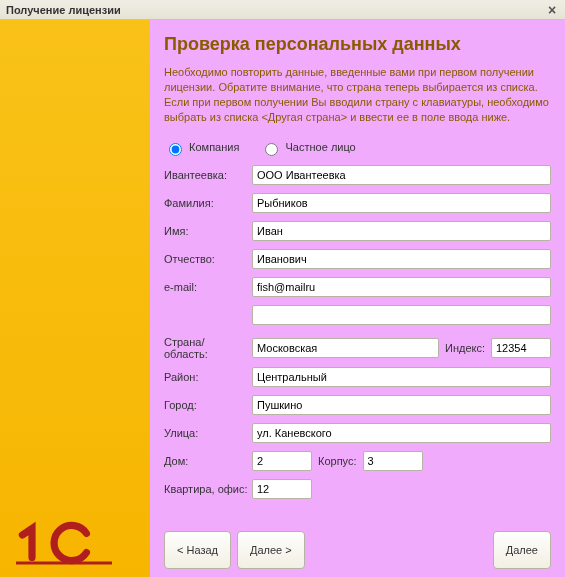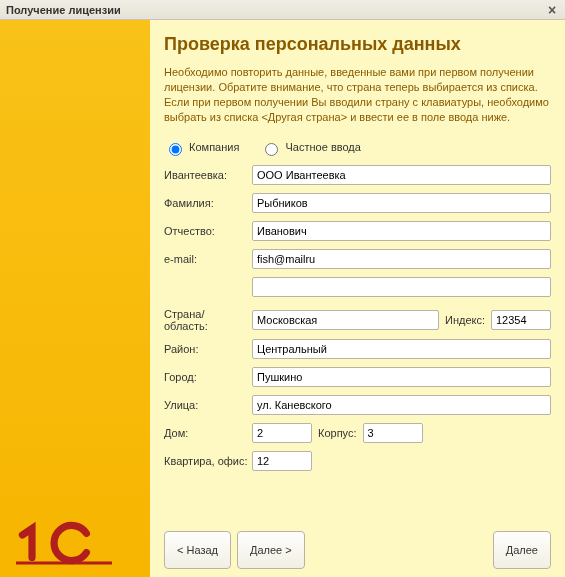--- a/index.html
+++ b/index.html
@@ -31,21 +31,21 @@
     font-size: 14px;
     font-weight: bold;
     color:#555;
     cursor:pointer;
     width:18px; height:16px;
     display:flex; align-items:center; justify-content:center;
   }
   .client {
     position:relative;
     height: 557px;
-    background:#fef9c3;
+    background:#f0abfc;
     display:flex;
   }
   .sidebar {
     width: 150px;
     background: #f7b500;
     background: linear-gradient(#f9c218,#f7b500);
     position:relative;
     flex-shrink:0;
   }
   .logo {
@@ -185,34 +185,40 @@
     <div class="intro">Необходимо повторить данные, введенные вами при первом получении лицензии. Обратите внимание, что страна теперь выбирается из списка. Если при первом получении Вы вводили страну с клавиатуры, необходимо выбрать из списка &lt;Другая страна&gt; и ввести ее в поле ввода ниже.</div>
 
     <div class="form">
       <div class="radios">
         <label>
           <input type="radio" name="etype" checked="" style="">
           <span>Компания</span>
         </label>
         <label>
           <input type="radio" name="etype" style="">
-          <span>Частное ввода</span>
+          <span>Частное лицо</span>
         </label>
       </div>
 
       <div class="row">
         <div class="lbl">Ивантеевка:</div>
         <div class="fld">
             <input class="text" value="ООО Ивантеевка" style="">
           </div>
       </div>
       <div class="row">
         <div class="lbl">Фамилия:</div>
         <div class="fld">
             <input class="text" value="Рыбников" style="">
+          </div>
+      </div>
+      <div class="row">
+        <div class="lbl">Имя:</div>
+        <div class="fld">
+            <input class="text" value="Иван" style="">
           </div>
       </div>
       <div class="row">
         <div class="lbl">Отчество:</div>
         <div class="fld">
             <input class="text" value="Иванович" style="">
           </div>
       </div>
       <div class="row">
         <div class="lbl">e-mail:</div>

